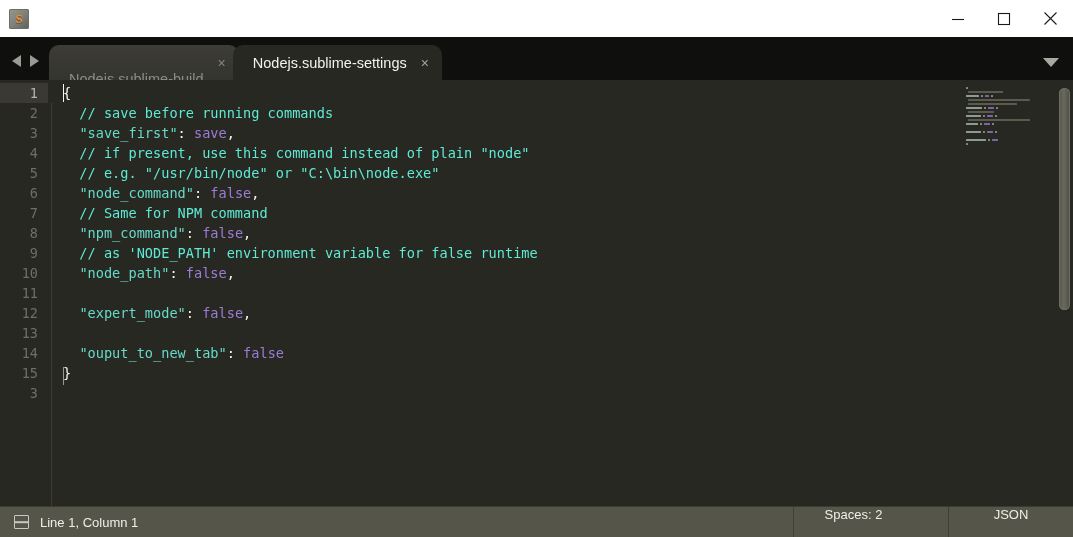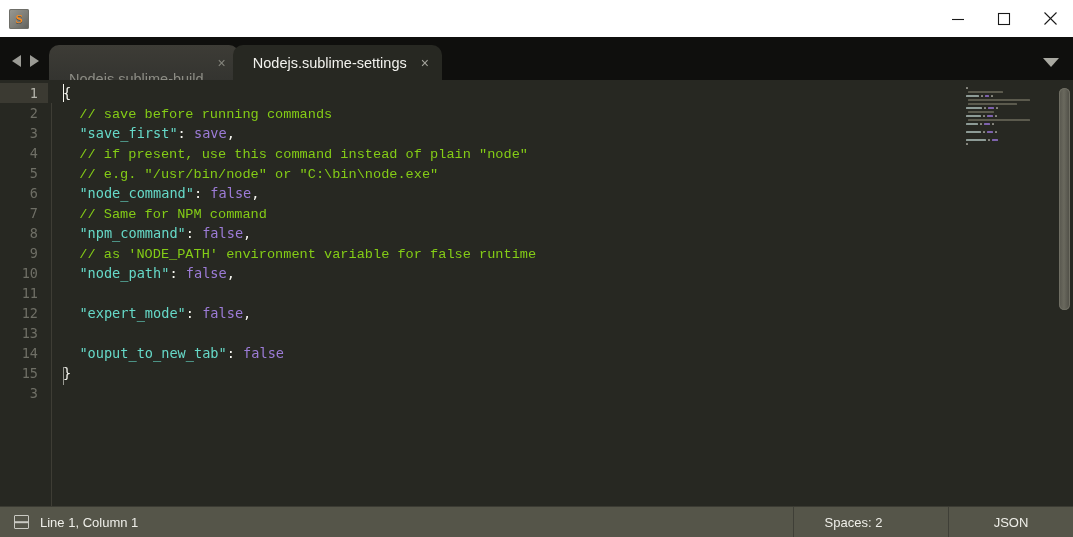--- a/index.html
+++ b/index.html
@@ -214,21 +214,21 @@
   }
   .code .row {
     height: 20px;
     line-height: 20px;
     white-space: pre;
     font-family: "DejaVu Sans Mono", monospace;
     font-size: 13.6px;
     color: #f8f8f2;
     padding-left: 6px;
   }
-  .c-comment { color: #84cc16; font-family: Liberation Mono, monospace; }
+  .c-comment { color: #5eead4; }
   .c-key     { color: #66d9c8; }
   .c-punct   { color: #f8f8f2; }
   .c-const   { color: #9d7cd8; }
   .caret {
     position: absolute;
     width: 1px;
     background: #f8f8f0;
   }
   .caret.c1 { left: 6px; top: 4px; height: 18px; }
   .caret.c2 { left: 6px; top: 287px; height: 18px; opacity:.55; }
@@ -310,21 +310,21 @@
     transform: translateY(-50%);
   }
   .status-text {
     font-size: 13px;
     color: #efefe9;
     white-space: nowrap;
   }
   .status-cell {
     height: 31px;
     display: flex;
-    align-items: center;
+    align-items: flex-start;
     justify-content: center;
     border-left: 1px solid #3f3f37;
     box-sizing: border-box;
   }
   .status-cell.spaces   { width: 120px; }
   .status-cell.syntax   { width: 125px; margin-left: 35px; }
 </style>
 </head>
 <body>
 

